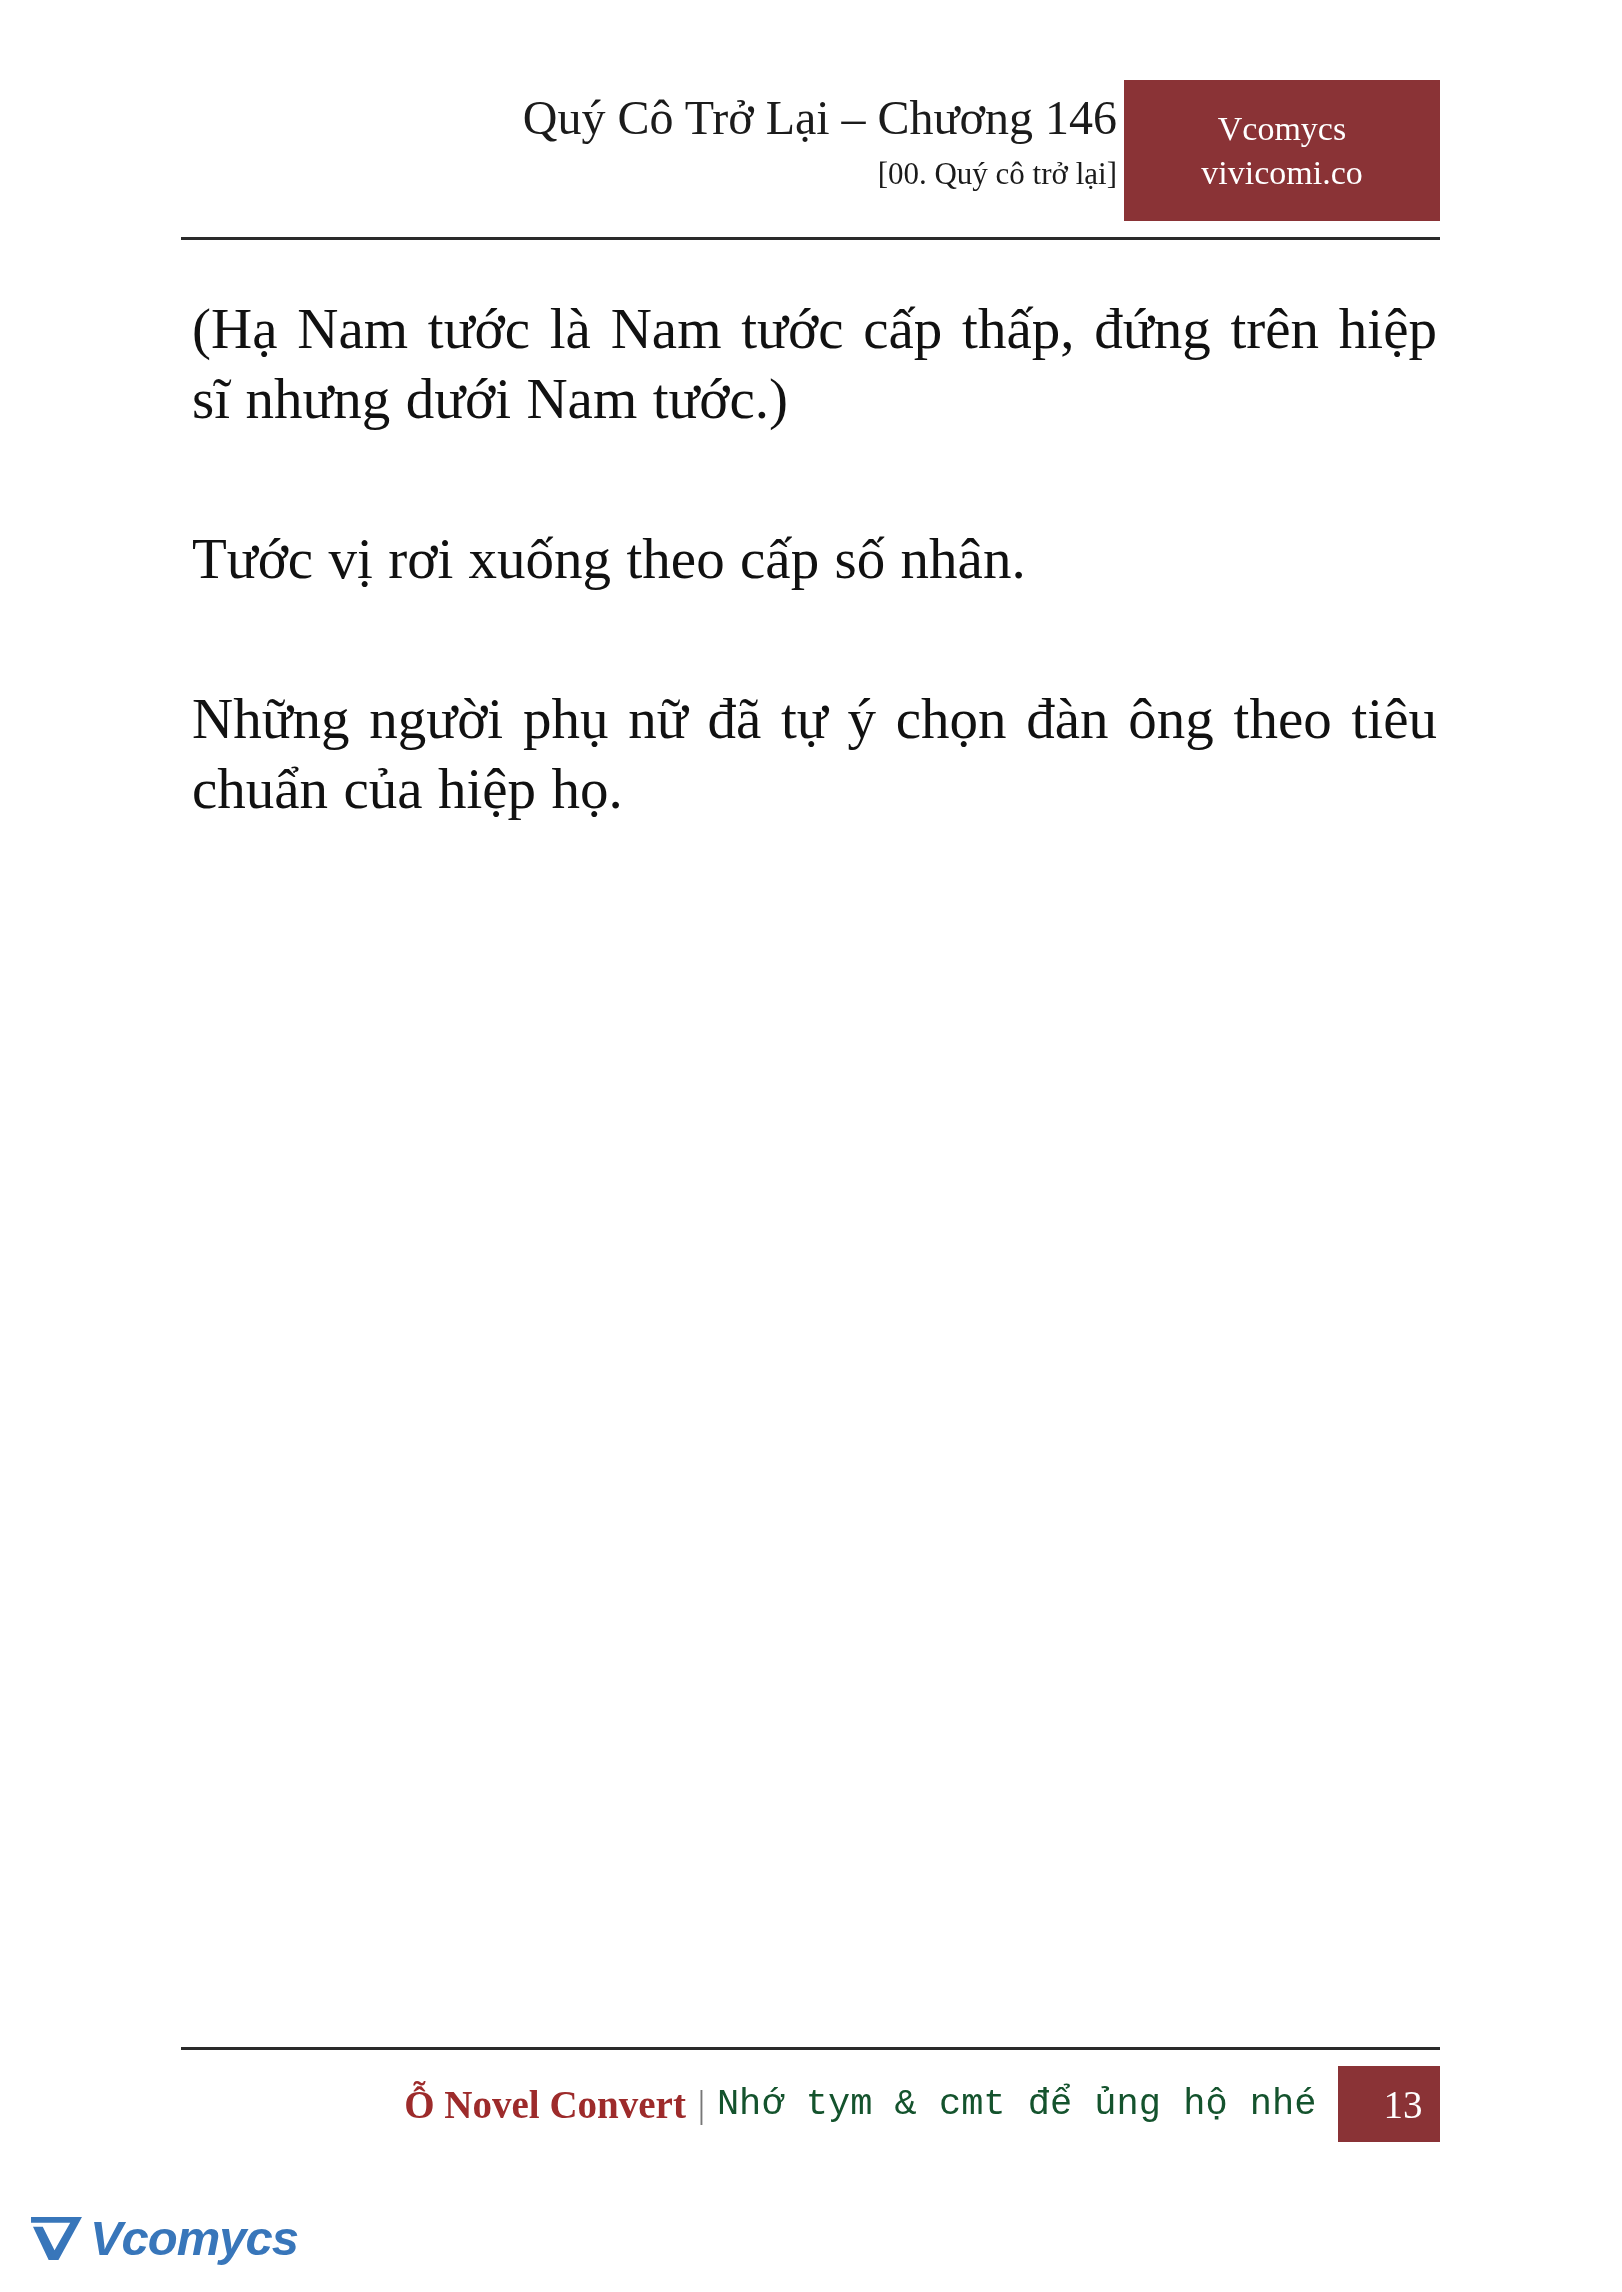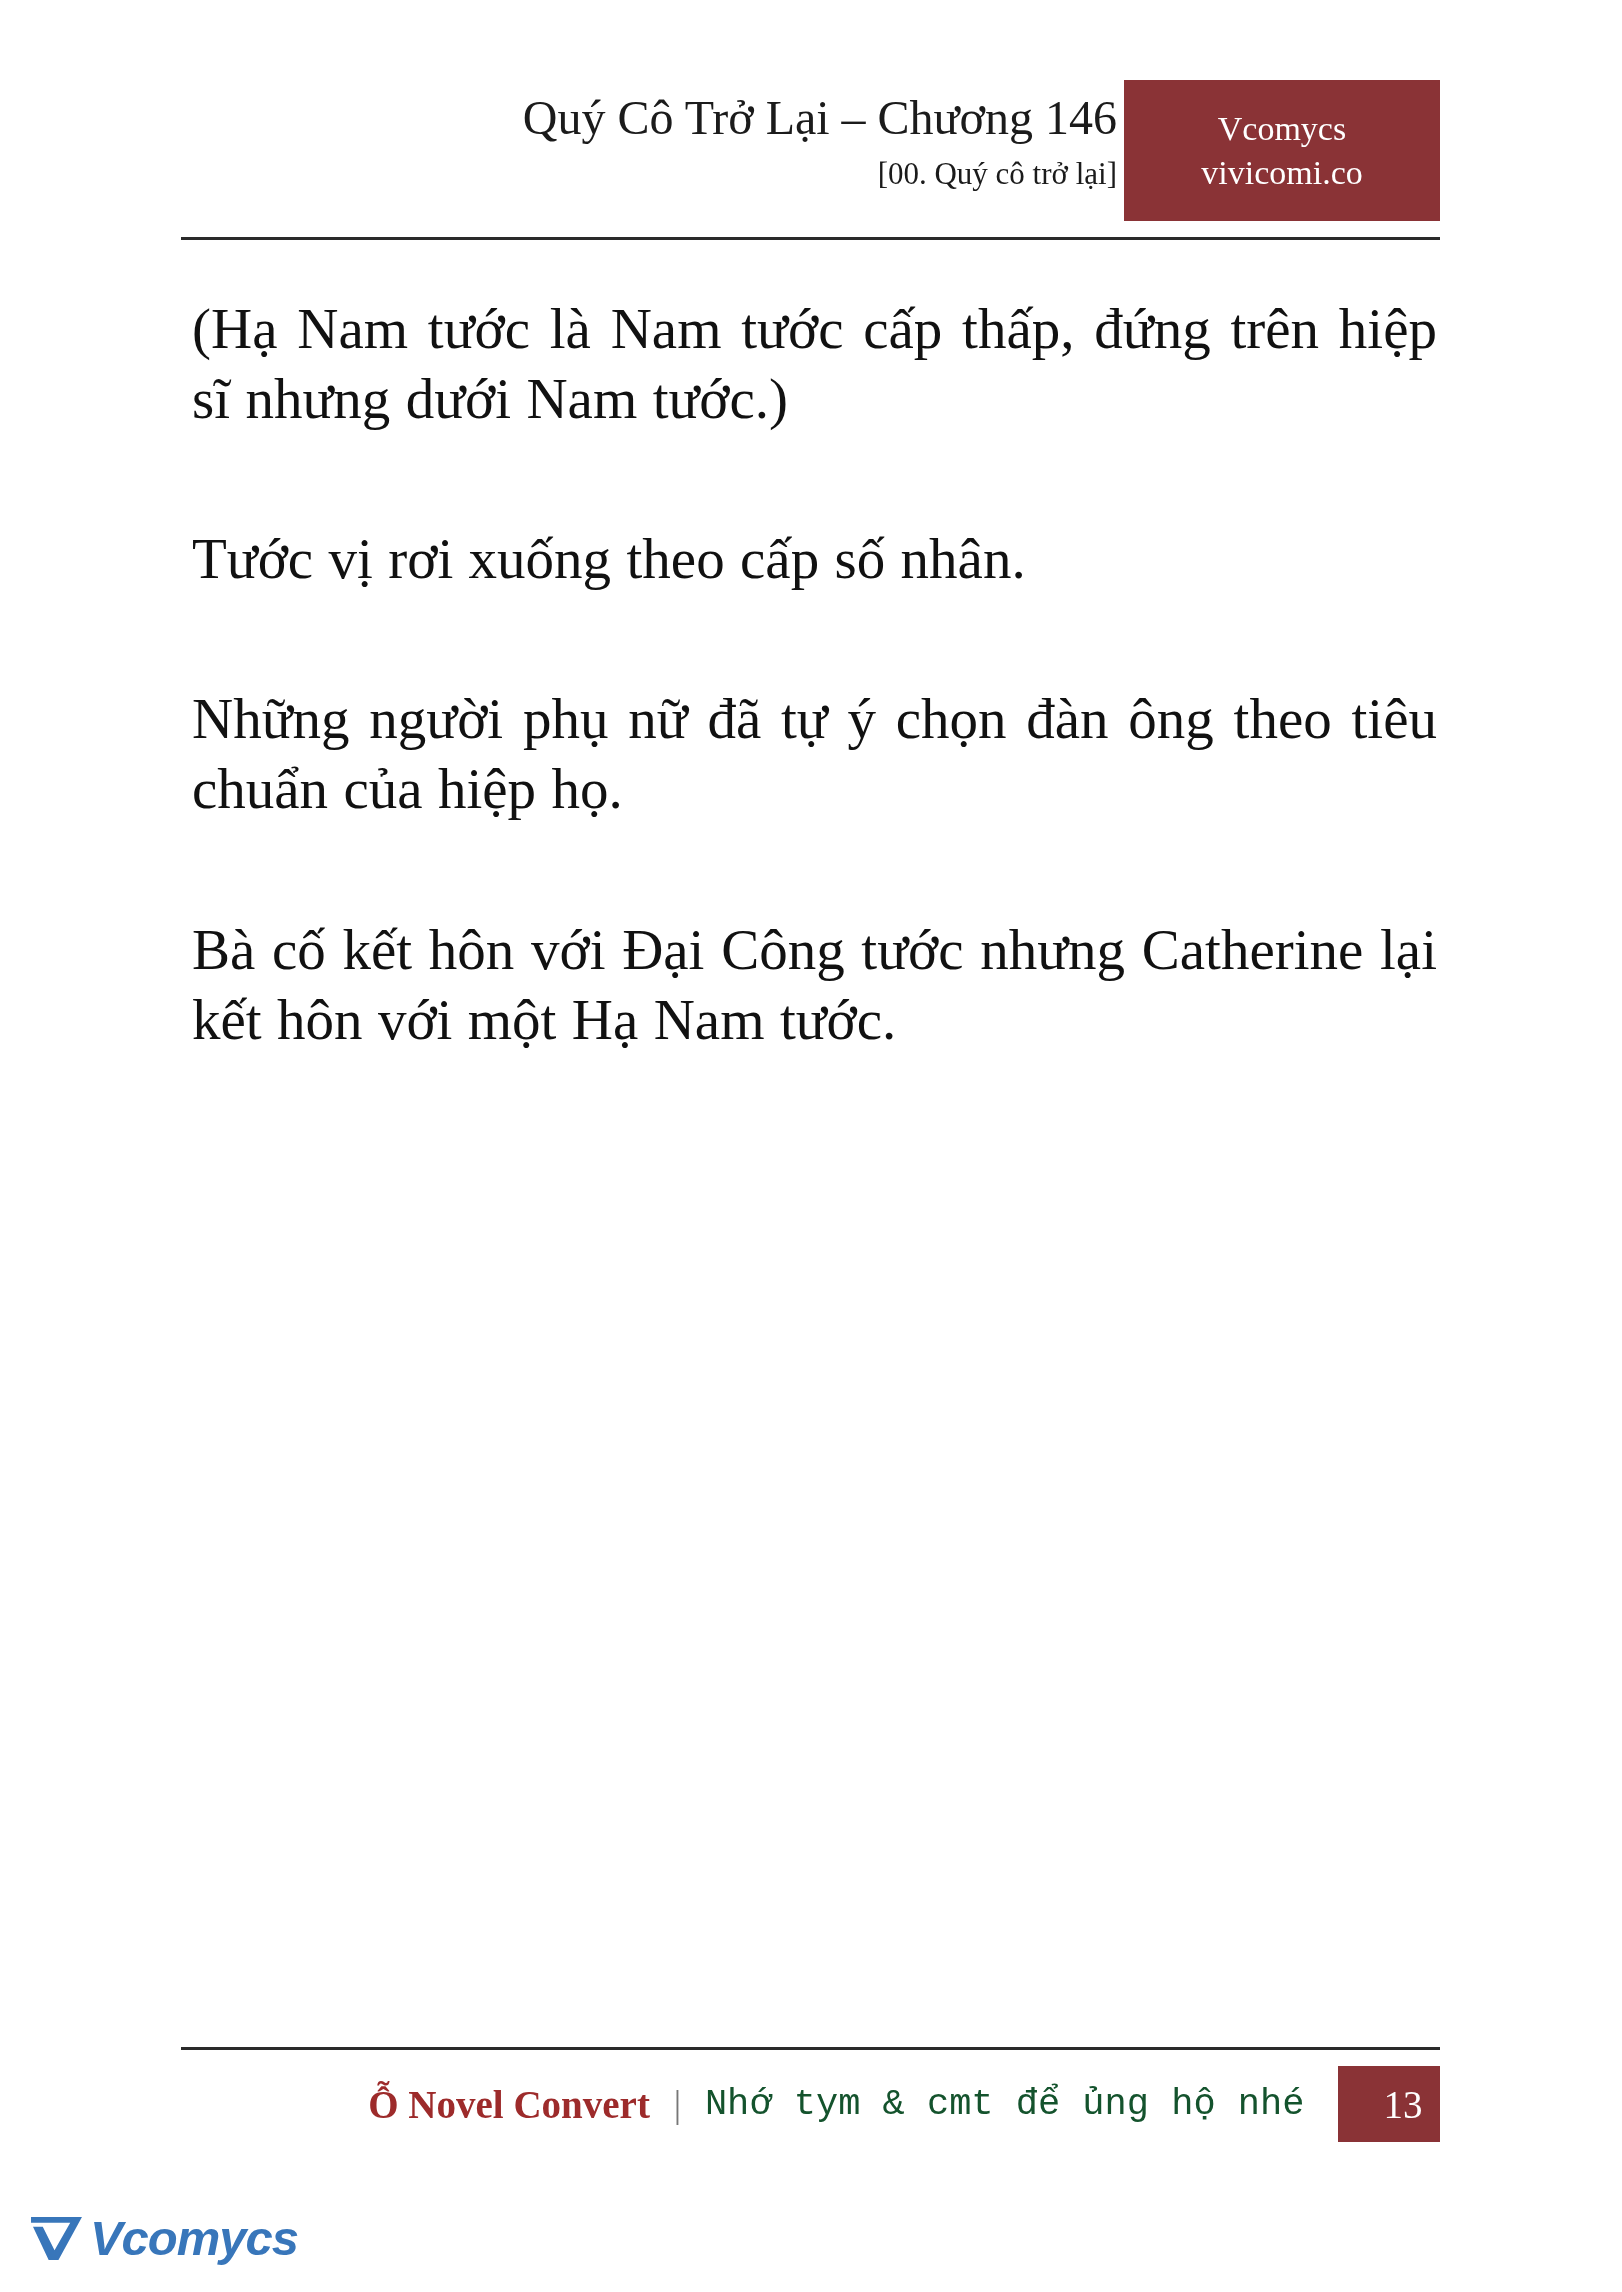--- a/index.html
+++ b/index.html
@@ -112,21 +112,20 @@
     width: 1259px;
     height: 76px;
     display: flex;
     align-items: center;
     justify-content: flex-end;
   }
   .footer-inner {
     display: flex;
     align-items: center;
     height: 76px;
-    gap: 12px;
   }
   .footer-brand {
     font-family: "Liberation Serif", serif;
     font-weight: bold;
     font-size: 39px;
     color: #9d2b2b;
     white-space: nowrap;
   }
   .footer-sep {
     font-size: 37px;
@@ -190,21 +189,20 @@
       <div class="b1">Vcomycs</div>
       <div class="b2">vivicomi.co</div>
     </div>
   </div>
   <div class="header-rule"></div>
 
   <div class="body-area">
     <p class="para">(Hạ Nam tước là Nam tước cấp thấp, đứng trên hiệp sĩ nhưng dưới Nam tước.)</p>
     <p class="para last-left">Tước vị rơi xuống theo cấp số nhân.</p>
     <p class="para">Những người phụ nữ đã tự ý chọn đàn ông theo tiêu chuẩn của hiệp họ.</p>
-    <p class="para">Bà cố kết hôn với Đại Công tước nhưng Catherine lại kết hôn với một Hạ Nam tước.</p>
   </div>
 
   <div class="footer-rule"></div>
   <div class="footer">
     <div class="footer-inner">
       <span class="footer-brand">Ỗ Novel Convert</span>
       <span class="footer-sep">|</span>
       <span class="footer-note">Nhớ tym &amp; cmt để ủng hộ nhé</span>
       <span class="footer-page">13</span>
     </div>

